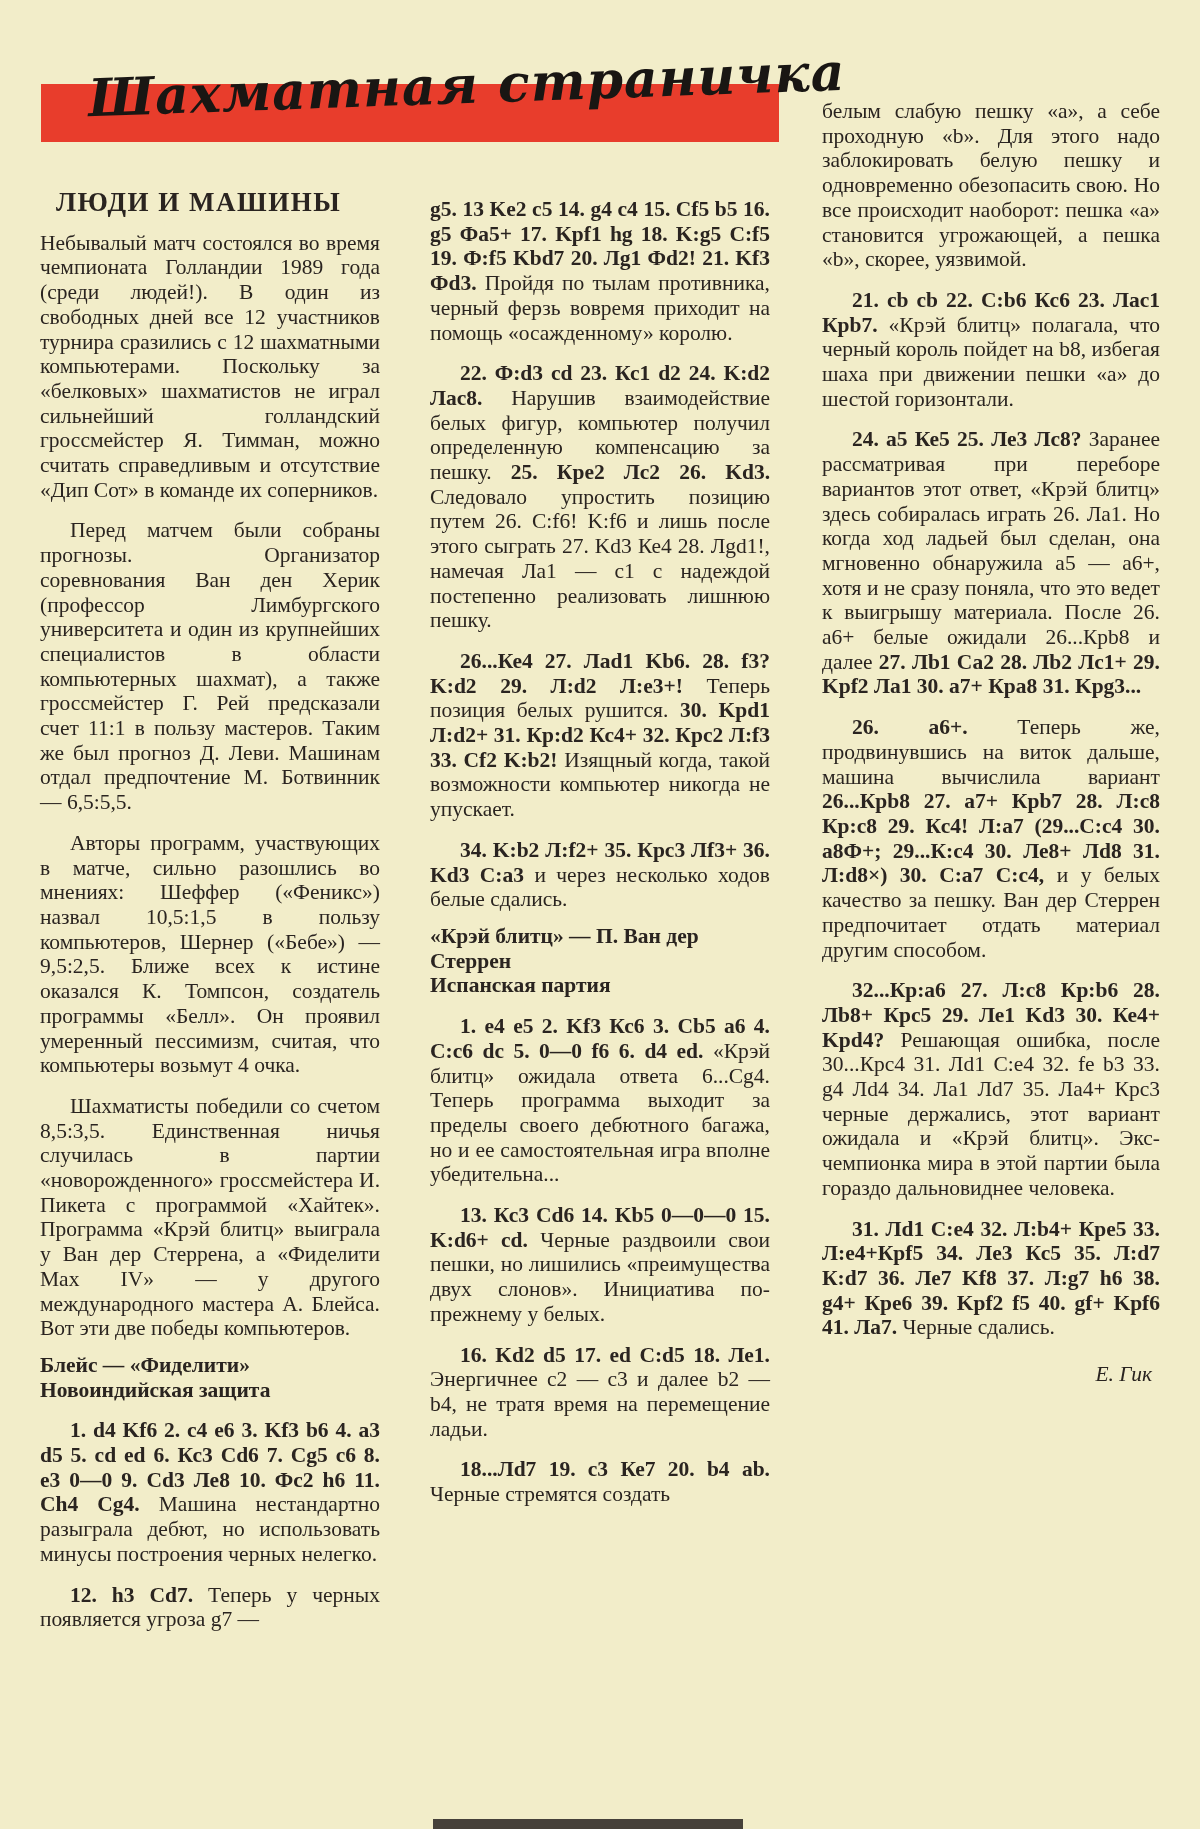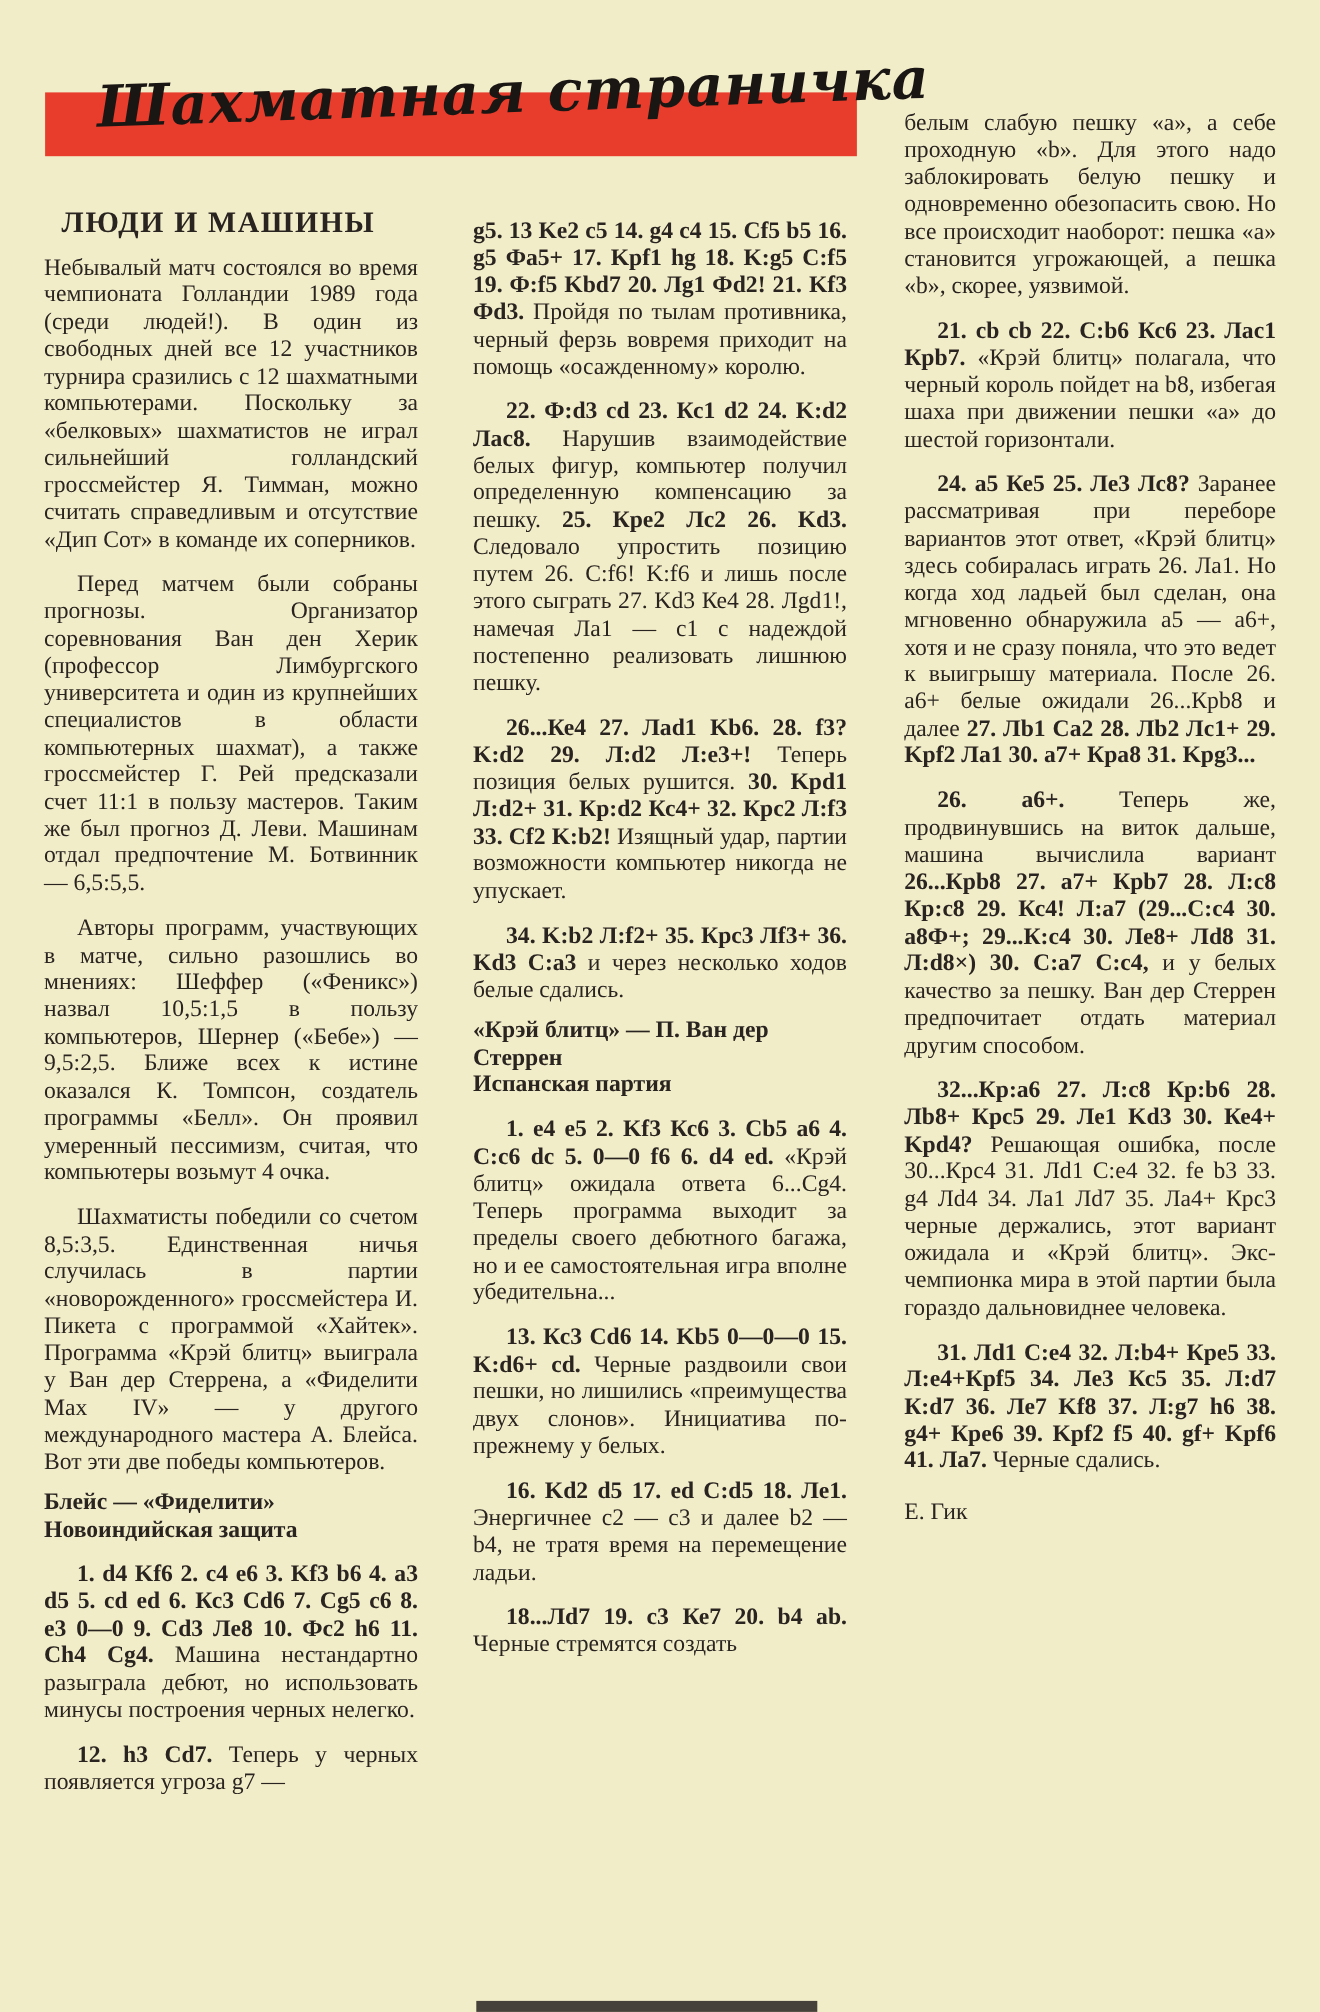--- a/index.html
+++ b/index.html
@@ -55,21 +55,22 @@
   }
   p { margin: 0; }
   .para.indent { text-indent: 30px; margin-top: 16px; }
   .mv { font-weight: bold; }
   .game-title {
     font-weight: bold;
     text-align: left;
     margin: 12px 0 2px 0;
   }
   .signature {
-    text-align: left;
+    text-align: right;
+    font-style: italic;
     margin-top: 22px;
     padding-right: 8px;
   }
 
   
   .bottom-bar {
     position: absolute;
     left: 433px; top: 1819px;
     width: 310px; height: 10px;
     background: #46413a;
@@ -87,21 +88,21 @@
       <p class="para indent"><span>Перед матчем были собраны прогнозы. Организатор соревнования Ван ден Херик (профессор Лимбургского университета и один из крупнейших специалистов в области компьютерных шахмат), а также гроссмейстер Г. Рей предсказали счет 11:1 в пользу мастеров. Таким же был прогноз Д. Леви. Машинам отдал предпочтение М. Ботвинник — 6,5:5,5.</span></p>
       <p class="para indent"><span>Авторы программ, участвующих в матче, сильно разошлись во мнениях: Шеффер («Феникс») назвал 10,5:1,5 в пользу компьютеров, Шернер («Бебе») — 9,5:2,5. Ближе всех к истине оказался К. Томпсон, создатель программы «Белл». Он проявил умеренный пессимизм, считая, что компьютеры возьмут 4 очка.</span></p>
       <p class="para indent"><span>Шахматисты победили со счетом 8,5:3,5. Единственная ничья случилась в партии «новорожденного» гроссмейстера И. Пикета с программой «Хайтек». Программа «Крэй блитц» выиграла у Ван дер Стеррена, а «Фиделити Мах IV» — у другого международного мастера А. Блейса. Вот эти две победы компьютеров.</span></p>
       <p class="game-title">Блейс — «Фиделити»<br>Новоиндийская защита</p>
       <p class="para indent"><span class="mv">1. d4 Kf6 2. c4 e6 3. Kf3 b6 4. a3 d5 5. cd ed 6. Кс3 Cd6 7. Cg5 c6 8. e3 0—0 9. Cd3 Ле8 10. Фс2 h6 11. Ch4 Cg4.</span><span> Машина нестандартно разыграла дебют, но использовать минусы построения черных нелегко.</span></p>
       <p class="para indent"><span class="mv">12. h3 Cd7.</span><span> Теперь у черных появляется угроза g7 —</span></p>
     </div>
   <div class="col col2">
       <p class="para"><span class="mv">g5. 13 Ke2 c5 14. g4 c4 15. Cf5 b5 16. g5 Фа5+ 17. Kpf1 hg 18. K:g5 C:f5 19. Ф:f5 Kbd7 20. Лg1 Фd2! 21. Kf3 Фd3.</span><span> Пройдя по тылам противника, черный ферзь вовремя приходит на помощь «осажденному» королю.</span></p>
       <p class="para indent"><span class="mv">22. Ф:d3 cd 23. Кс1 d2 24. K:d2 Лас8.</span><span> Нарушив взаимодействие белых фигур, компьютер получил определенную компенсацию за пешку. </span><span class="mv">25. Кре2 Лс2 26. Kd3.</span><span> Следовало упростить позицию путем 26. C:f6! K:f6 и лишь после этого сыграть 27. Kd3 Ке4 28. Лgd1!, намечая Ла1 — с1 с надеждой постепенно реализовать лишнюю пешку.</span></p>
-      <p class="para indent"><span class="mv">26...Ке4 27. Лad1 Kb6. 28. f3? K:d2 29. Л:d2 Л:е3+!</span><span> Теперь позиция белых рушится. </span><span class="mv">30. Kpd1 Л:d2+ 31. Кр:d2 Кс4+ 32. Крс2 Л:f3 33. Cf2 K:b2!</span><span> Изящный удар, партии возможности компьютер никогда не упускает.</span></p>
+      <p class="para indent"><span class="mv">26...Ке4 27. Лad1 Kb6. 28. f3? K:d2 29. Л:d2 Л:е3+!</span><span> Теперь позиция белых рушится. </span><span class="mv">30. Kpd1 Л:d2+ 31. Кр:d2 Кс4+ 32. Крс2 Л:f3 33. Cf2 K:b2!</span><span> Изящный когда, такой возможности компьютер никогда не упускает.</span></p>
       <p class="para indent"><span class="mv">34. K:b2 Л:f2+ 35. Крс3 Лf3+ 36. Kd3 С:а3</span><span> и через несколько ходов белые сдались.</span></p>
       <p class="game-title">«Крэй блитц» — П. Ван дер Стеррен<br>Испанская партия</p>
       <p class="para indent"><span class="mv">1. е4 е5 2. Kf3 Кс6 3. Сb5 а6 4. С:с6 dc 5. 0—0 f6 6. d4 ed.</span><span> «Крэй блитц» ожидала ответа 6...Cg4. Теперь программа выходит за пределы своего дебютного багажа, но и ее самостоятельная игра вполне убедительна...</span></p>
       <p class="para indent"><span class="mv">13. Кс3 Cd6 14. Kb5 0—0—0 15. K:d6+ cd.</span><span> Черные раздвоили свои пешки, но лишились «преимущества двух слонов». Инициатива по-прежнему у белых.</span></p>
       <p class="para indent"><span class="mv">16. Kd2 d5 17. ed C:d5 18. Ле1.</span><span> Энергичнее с2 — с3 и далее b2 — b4, не тратя время на перемещение ладьи.</span></p>
       <p class="para indent"><span class="mv">18...Лd7 19. с3 Ке7 20. b4 ab.</span><span> Черные стремятся создать</span></p>
     </div>
   <div class="col col3">
       <p class="para"><span>белым слабую пешку «а», а себе проходную «b». Для этого надо заблокировать белую пешку и одновременно обезопасить свою. Но все происходит наоборот: пешка «а» становится угрожающей, а пешка «b», скорее, уязвимой.</span></p>
       <p class="para indent"><span class="mv">21. cb cb 22. С:b6 Кс6 23. Лас1 Крb7.</span><span> «Крэй блитц» полагала, что черный король пойдет на b8, избегая шаха при движении пешки «а» до шестой горизонтали.</span></p>

